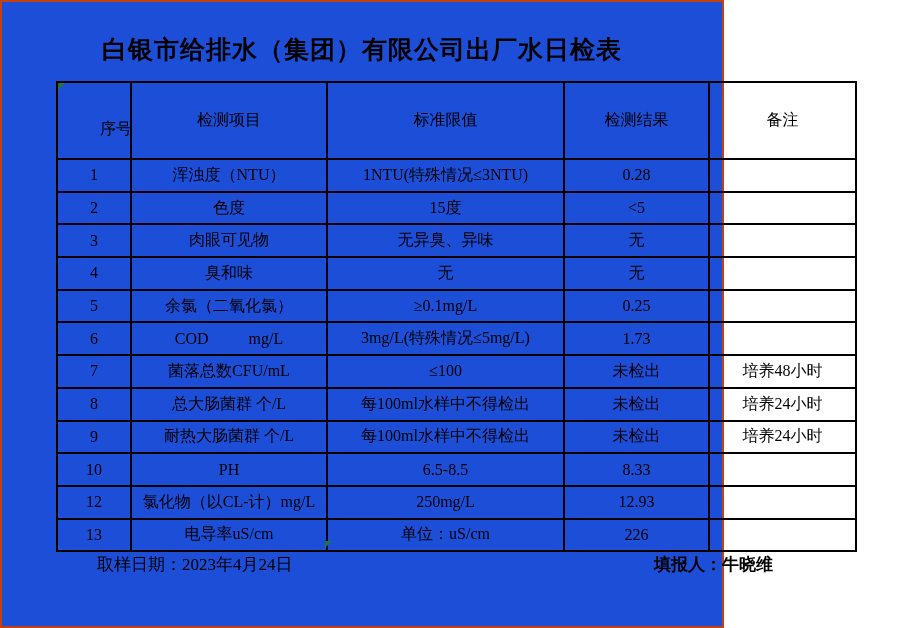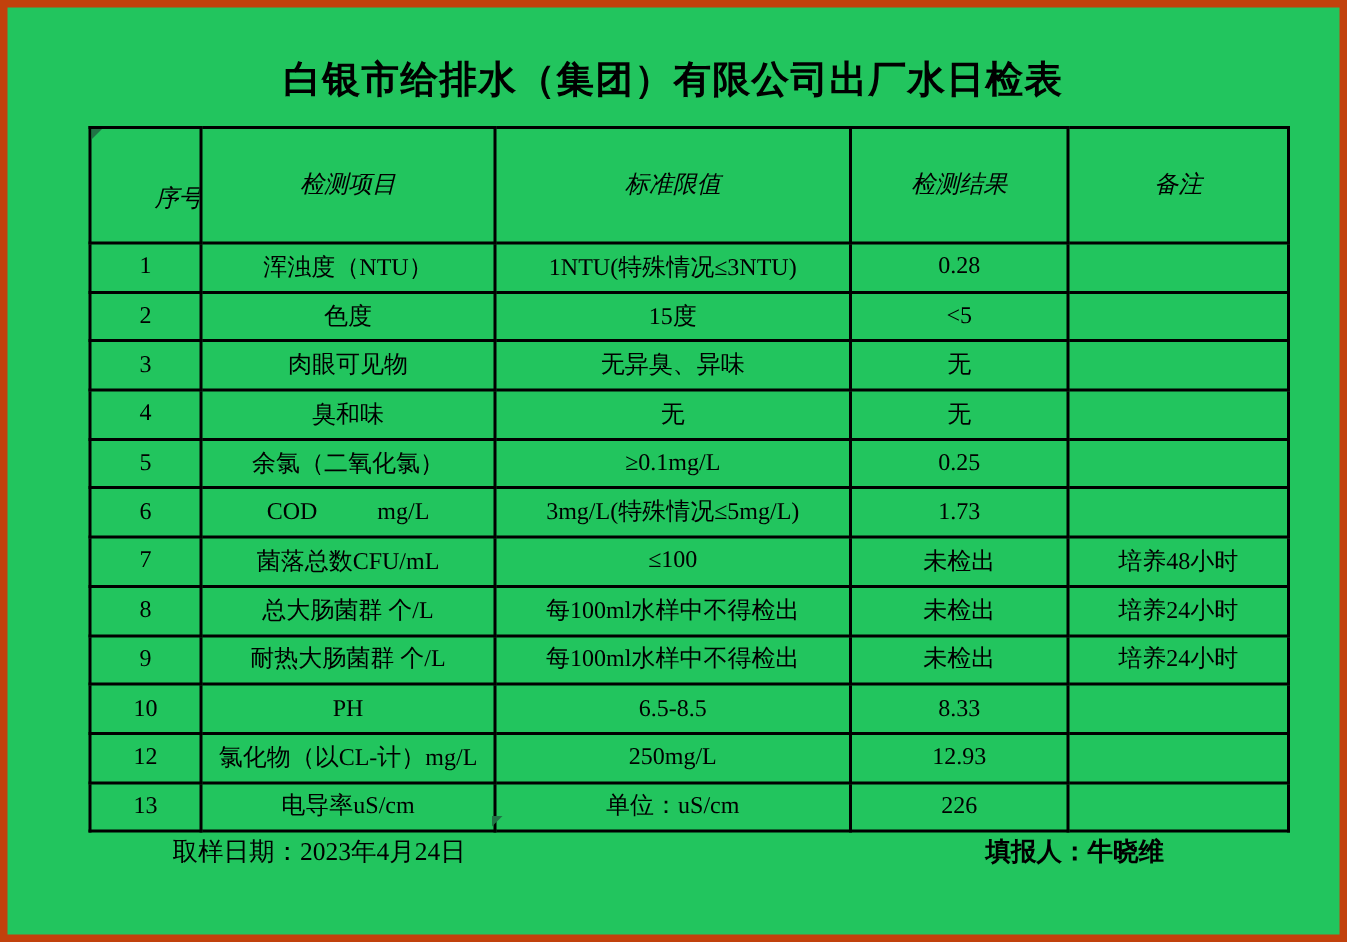--- a/index.html
+++ b/index.html
@@ -5,23 +5,23 @@
   * { margin: 0; padding: 0; box-sizing: border-box; }
   html, body { background: #ffffff; }
   body {
     width: 898px; height: 628px;
     font-family: "Liberation Serif", "DejaVu Serif", serif;
     color: #000;
     position: relative;
   }
   .page {
     position: absolute; left: 0; top: 0;
-    width: 898px; height: 628px;
-    background: #22c55e;
-    border: 5px solid #c2410c;
+    width: 724px; height: 628px;
+    background: #1d4ed8;
+    border: 2px solid #c2410c;
   }
   .title {
     position: absolute; top: 31px; left: 0;
     width: 100%;
     text-align: center;
     font-size: 25px;
     font-weight: bold;
     letter-spacing: 1px;
     color: #000;
   }
@@ -34,21 +34,21 @@
   table.check-table th, table.check-table td {
     border: 2px solid #000;
     text-align: center;
     vertical-align: middle;
     font-size: 16px;
     font-weight: normal;
     white-space: pre;
     overflow: hidden;
     padding: 0 2px;
   }
-  table.check-table thead tr { height: 33px; font-style: italic; }
+  table.check-table thead tr { height: 33px; }
   table.check-table tbody tr { height: 32.7px; }
   col.c-no     { width: 74px; }
   col.c-item   { width: 196px; }
   col.c-limit  { width: 237px; }
   col.c-result { width: 145px; }
   col.c-remark { width: 147px; }
   th.h-no { position: relative; }
   .excel-marker {
     position: absolute;
     width: 0; height: 0;
@@ -56,21 +56,21 @@
     border-right: 7px solid transparent;
   }
   .marker-header { left: 0; top: 0; }
   .marker-footer { left: 323px; top: 539px; }
   .footer-line {
     position: absolute; top: 551px; left: 0;
     width: 100%; height: 24px;
     font-size: 17px;
   }
   .footer-line span { position: absolute; white-space: pre; }
-  .f-sampling { left: 110px; }
+  .f-sampling { left: 95px; }
   .f-testing  { left: 394px; }
   .f-reporter { left: 652px; font-weight: bold; }
 </style>
 </head>
 <body>
 
 <div class="page">
 
   <div class="title">白银市给排水（集团）有限公司出厂水日检表</div>
 

